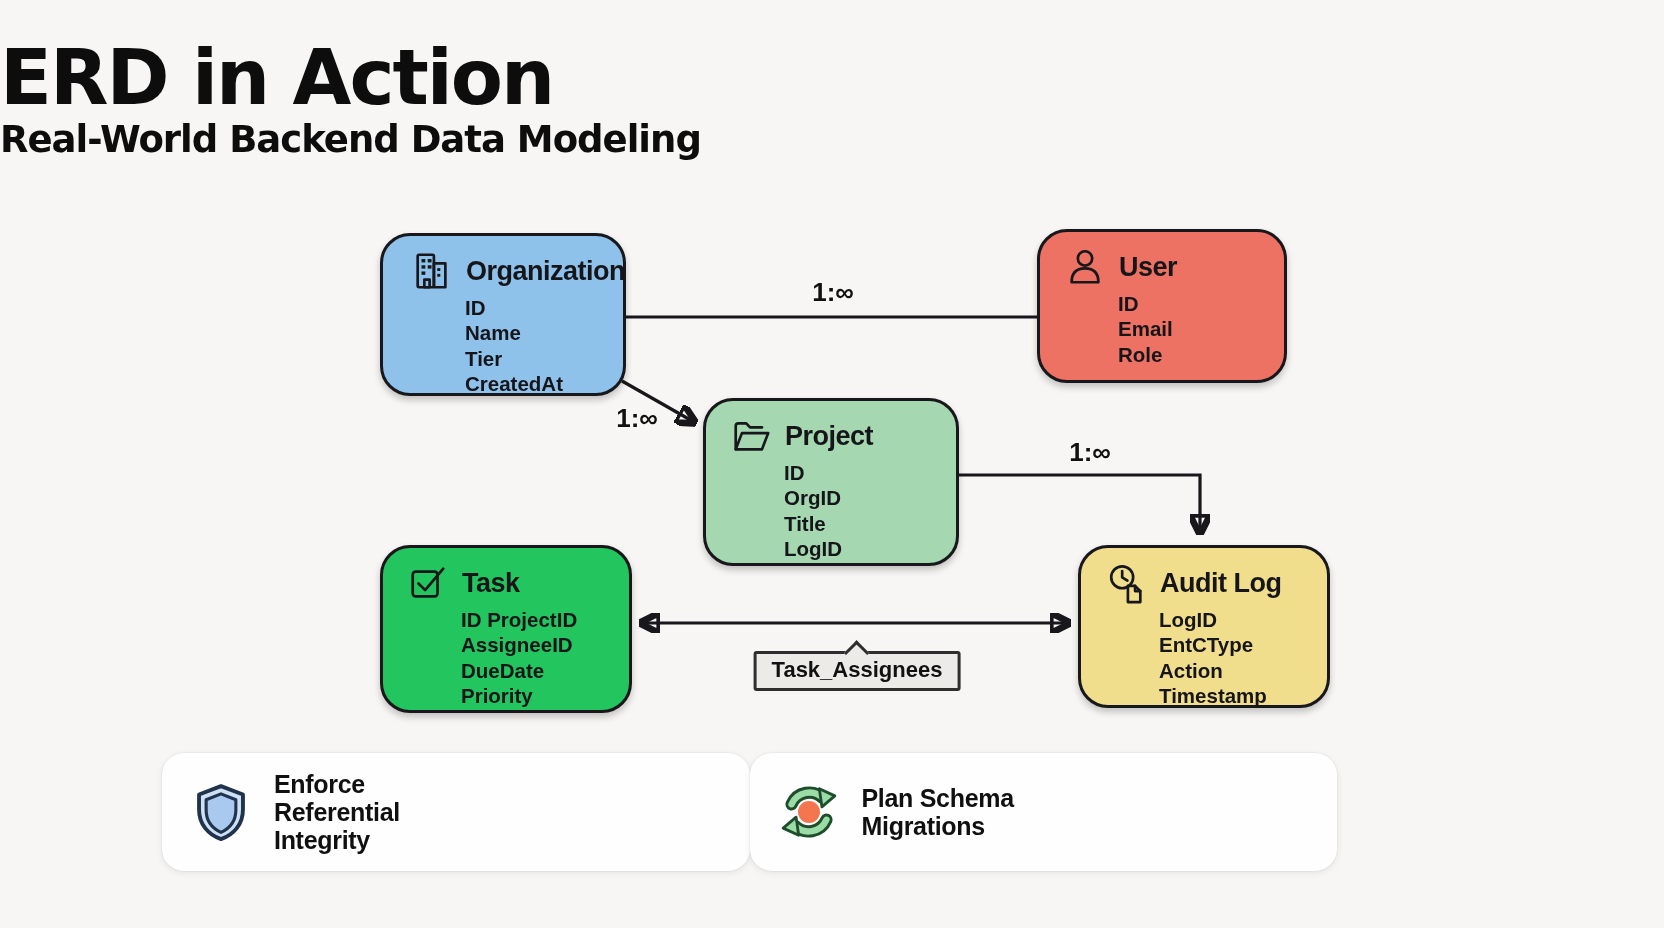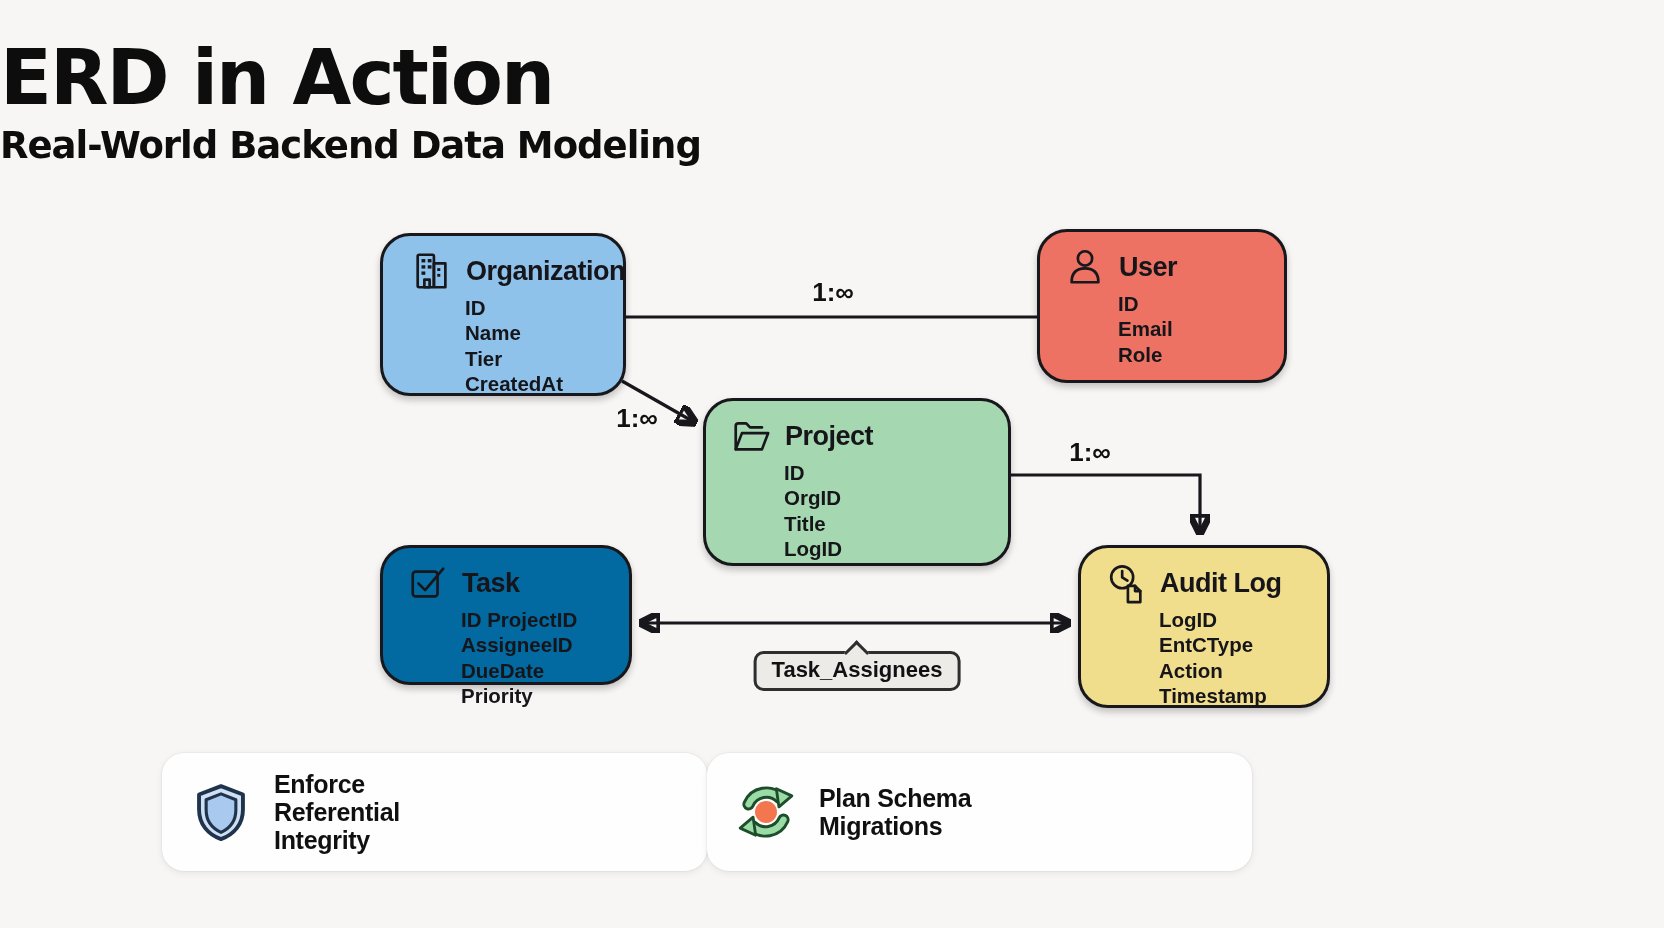--- a/index.html
+++ b/index.html
@@ -3,57 +3,57 @@
 <meta charset="utf-8">
 <style>
   * { margin:0; padding:0; box-sizing:border-box; }
   html,body { width:1664px; height:928px; }
   body { font-family:"Liberation Sans", sans-serif; background:#f7f6f4; overflow:hidden; }
   .canvas { position:relative; width:1664px; height:928px; background:#f7f6f4; }
 
   
   .hdr { position:absolute; top:38px; left:0; width:100%; color:#0d0d0d; }
   .hdr h1 { font-family:"DejaVu Sans", sans-serif; font-weight:bold; font-size:76px; line-height:1.05; letter-spacing:-2px; }
-  .hdr h2 { font-family:"DejaVu Sans", sans-serif; font-weight:bold; font-size:37px; margin-top:6px; letter-spacing:-1px; }
+  .hdr h2 { font-family:"DejaVu Sans", sans-serif; font-weight:bold; font-size:37px; letter-spacing:-1px; }
 
   
   svg.connectors { position:absolute; inset:0; width:1664px; height:928px; }
   svg.connectors path { stroke:#17171c; stroke-width:3.2; fill:none; }
 
   
   .entity { position:absolute; border:3px solid #17171c; border-radius:30px;
             padding:14px 20px 10px 24px; box-shadow:0 4px 7px rgba(0,0,0,.22); color:#15151a; }
   .entity .ehead { display:flex; align-items:center; gap:13px; }
   .entity .ehead svg { width:42px; height:42px; flex:0 0 auto; }
   .entity .etitle { font-size:27px; font-weight:bold; letter-spacing:-.5px; white-space:nowrap; }
   .entity .efields { margin-left:54px; margin-top:3px; font-size:20.5px; font-weight:bold; line-height:1.24; }
   .e-org   { left:380px; top:233px; width:246px; height:163px; background:#8ec2ea;padding-left:28px; }
   .e-user  { left:1037px; top:229px; width:250px; height:154px; background:#ed7264; }
-  .e-proj  { left:703px;  top:398px; width:308px; height:168px; background:#a5d7b0; }
-  .e-task  { left:380px;  top:545px; width:252px; height:140px; background:#0369a1; }
+  .e-proj  { left:703px;  top:398px; width:256px; height:168px; background:#a5d7b0; }
+  .e-task  { left:380px;  top:545px; width:252px; height:168px; background:#22c55e; }
   .e-audit { left:1078px; top:545px; width:252px; height:163px; background:#f0de8d; }
   .eicon path, .eicon rect, .eicon circle { stroke:#17171c; stroke-width:2.8; fill:none; stroke-linecap:round; stroke-linejoin:round; }
   .eicon .fill { fill:#17171c; stroke:none; }
 
   
   .rel-label { position:absolute; transform:translateX(-50%); font-size:26px; font-weight:bold; color:#111; white-space:nowrap; }
   .rl-org-user { left:833px;  top:277px; }
   .rl-org-proj { left:637px;  top:403px; }
   .rl-proj-audit { left:1090px; top:437px; }
 
   
   .bubble { position:absolute; left:857px; top:651px; transform:translateX(-50%);
-            background:#ecebe8; border:3px solid #2e2e2e; border-radius:10px;
+            background:#ecebe8; border:3px solid #2e2e2e; border-radius:3px;
             padding:3px 15px 5px; font-size:22px; font-weight:bold; color:#111; white-space:nowrap; }
   .bubble::before { content:""; position:absolute; top:-10px; left:50%; margin-left:-9px;
             width:15px; height:15px; background:#ecebe8; transform:rotate(45deg);
             border-left:3px solid #2e2e2e; border-top:3px solid #2e2e2e; }
 
   
-  .practices { position:absolute; left:162px; top:753px; width:1090px; height:118px;
+  .practices { position:absolute; left:162px; top:753px; width:1175px; height:118px;
                display:flex; }
   .card { flex:1; background:#fefefe; border-radius:22px; display:flex; align-items:center;
           gap:22px; padding:0 24px 0 28px;
           box-shadow:0 2px 7px rgba(0,0,0,.08), 0 0 0 1px rgba(0,0,0,.03); }
   .card svg { width:62px; height:62px; flex:0 0 auto; }
   .card .clabel { font-size:25px; font-weight:bold; color:#101010; line-height:1.12; letter-spacing:-.3px; max-width:185px; }
 </style>
 </head>
 <body>
 

